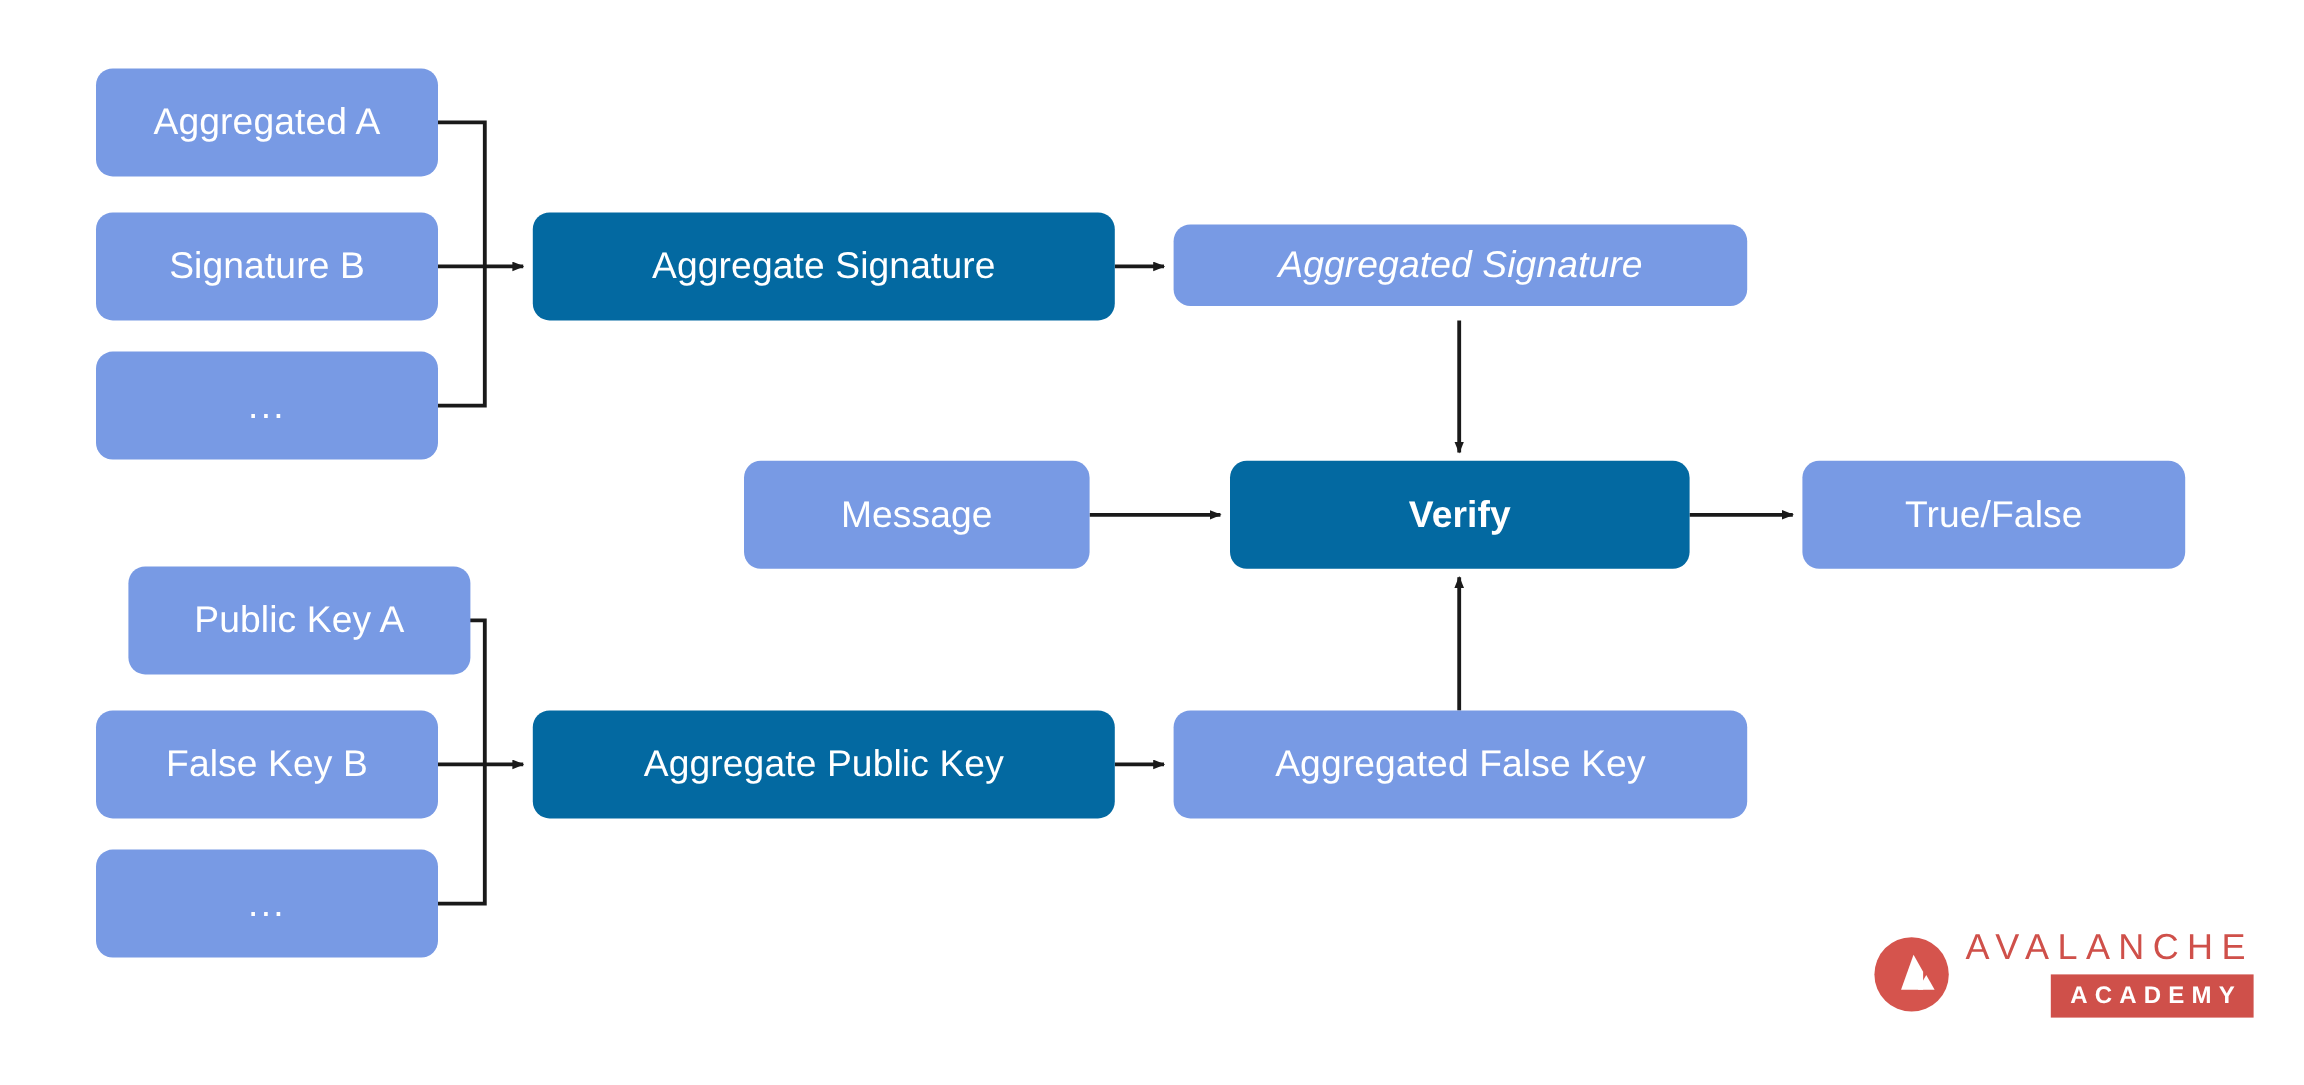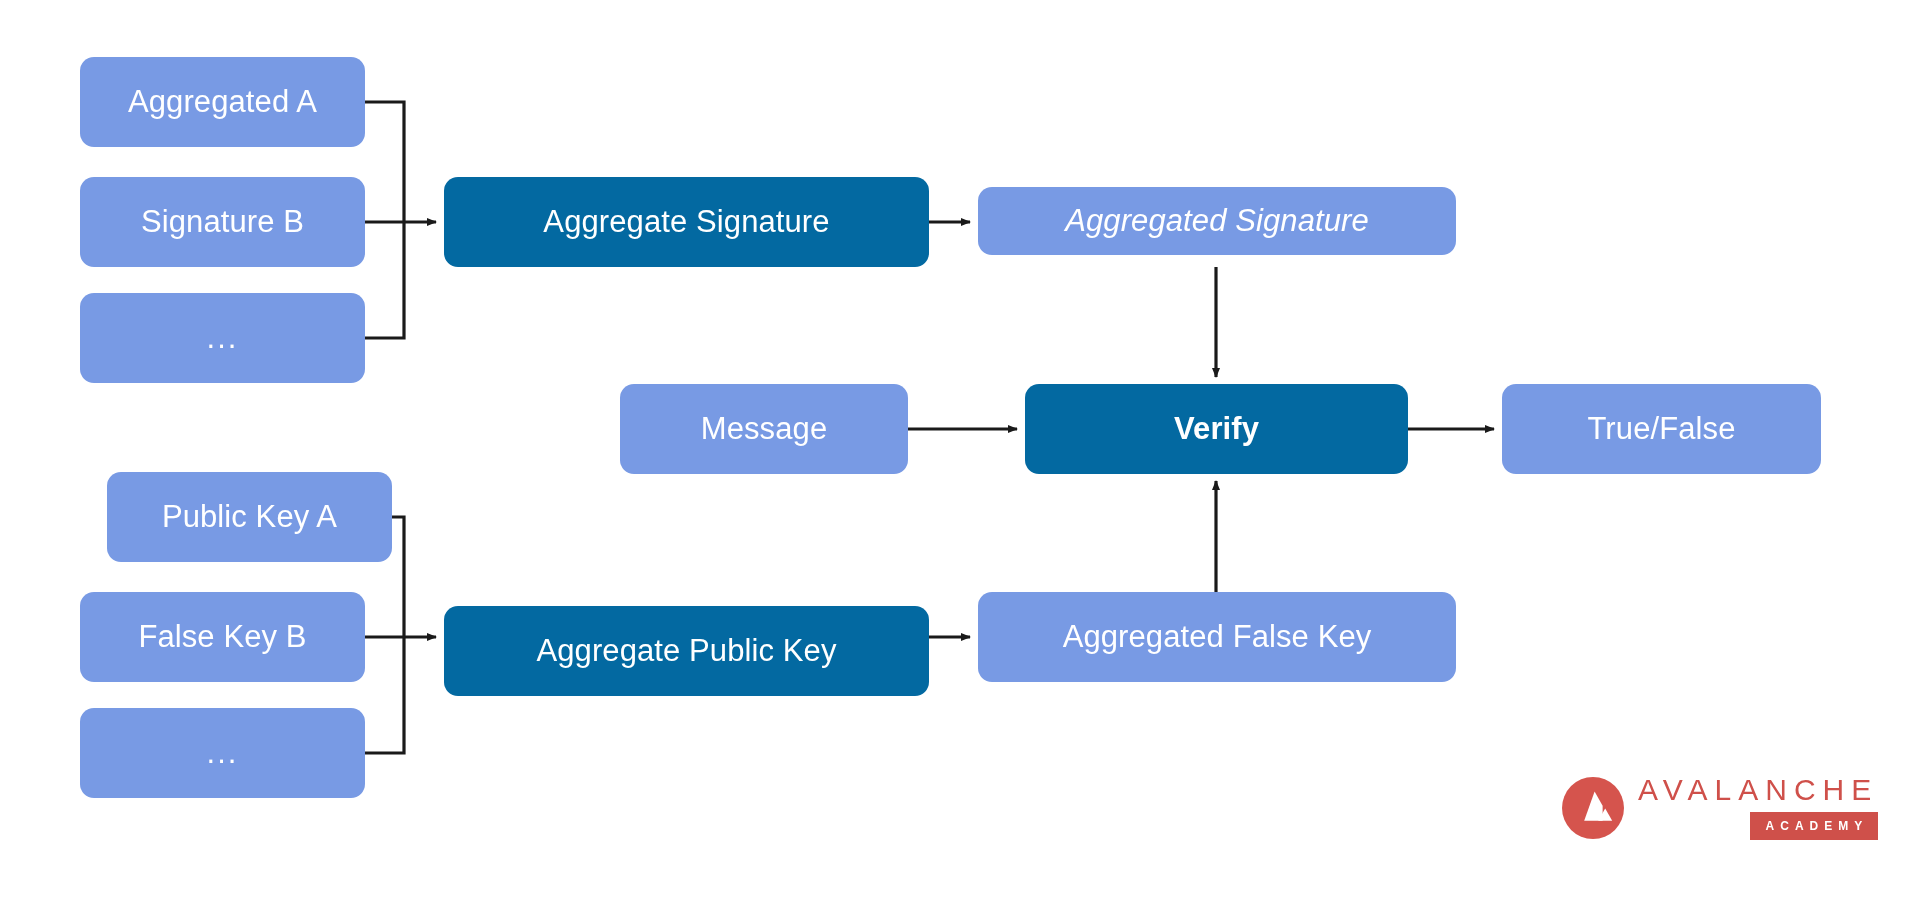--- a/index.html
+++ b/index.html
@@ -75,21 +75,21 @@
     color: #cf504a;
     font-size: 30px;
     font-weight: 400;
     letter-spacing: 7px;
     line-height: 1;
     white-space: nowrap;
   }
   #logo .academy {
     background: #cf504a;
     color: #ffffff;
-    font-size: 12px;
+    font-size: 20px;
     font-weight: 700;
     letter-spacing: 6px;
     line-height: 1;
     padding: 8px 10px 8px 16px;
     white-space: nowrap;
   }
 </style>
 </head>
 <body>
 
@@ -162,21 +162,21 @@
   <div class="node red bold" style="left:1025px; top:384px; width:383px; height:90px;">Verify</div>
 
   <div class="node blue" style="left:1502px; top:384px; width:319px; height:90px;">True/False</div>
 
   <div class="node blue" style="left:80px;  top:472px; width:285px; height:90px;margin-left:27px;">Public Key A</div>
 
   <div class="node blue" style="left:80px;  top:592px; width:285px; height:90px;">False Key B</div>
 
   <div class="node blue ellipsis" style="left:80px;  top:708px; width:285px; height:90px;">...</div>
 
-  <div class="node red" style="left:444px; top:592px; width:485px; height:90px;margin-top:14px;">Aggregate Public Key</div>
+  <div class="node red" style="left:444px; top:592px; width:485px; height:90px;">Aggregate Public Key</div>
 
   <div class="node blue" style="left:978px; top:592px; width:478px; height:90px;">Aggregated False Key</div>
 
   <div id="logo" style="left:1562px; top:775px;">
     <div class="mark">
       <svg width="40" height="36" viewBox="0 0 40 36" xmlns="http://www.w3.org/2000/svg">
         <path d="M21.6 1.6 L29.6 15.8 L29.6 30.8 L11.2 30.8 Z" fill="#ffffff"></path>
         <path d="M32.2 18.4 L39.2 30.8 L25.2 30.8 Z" fill="#ffffff"></path>
       </svg>
     </div>

